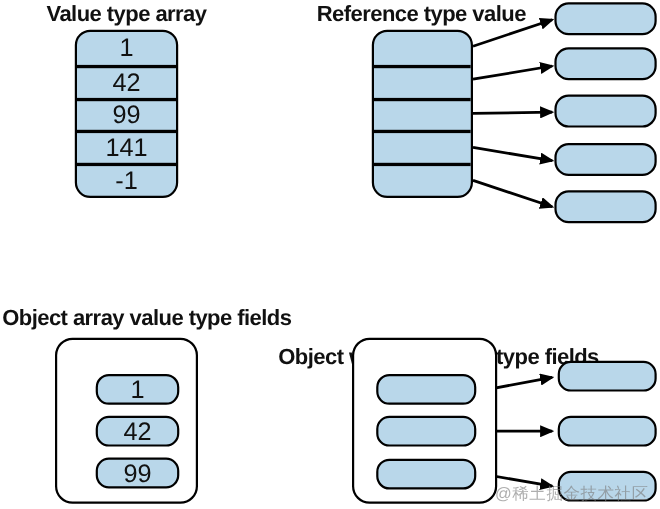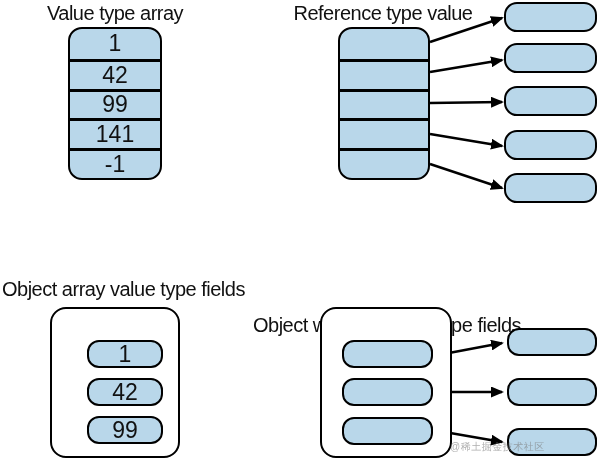--- a/index.html
+++ b/index.html
@@ -8,21 +8,21 @@
     width: 600px;
     height: 463px;
     background: #ffffff;
     overflow: hidden;
     font-family: "Liberation Sans", sans-serif;
     color: #111111;
   }
   .title {
     position: absolute;
     font-size: 20px;
-    font-weight: 400;
+    font-weight: 700;
     letter-spacing: -0.5px;
     text-align: center;
     white-space: nowrap;
     line-height: 24px;
   }
   .arraybox {
     position: absolute;
     box-sizing: border-box;
     background: #b9d7ea;
     border: 2.5px solid #000000;
@@ -63,21 +63,21 @@
     position: absolute;
     left: 0; top: 0;
     width: 600px; height: 463px;
     pointer-events: none;
   }
   .watermark {
     position: absolute;
     left: 450px;
     top: 440px;
     width: 150px;
-    font-size: 10px;
+    font-size: 15px;
     color: rgba(125,125,125,0.62);
     white-space: nowrap;
     z-index: 5;
     letter-spacing: 0.5px;
   }
 </style>
 </head>
 <body>
 
 <div class="canvas">

